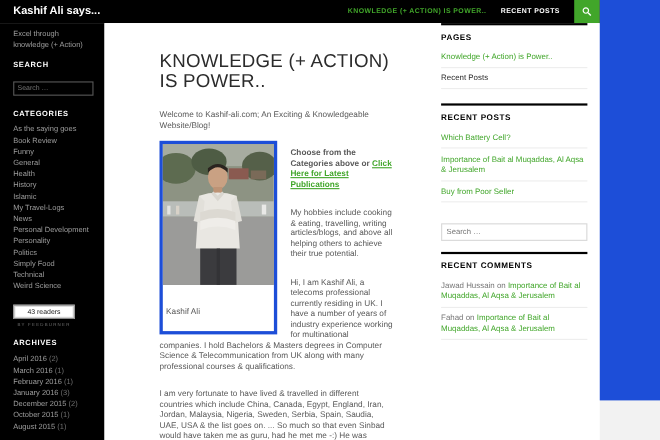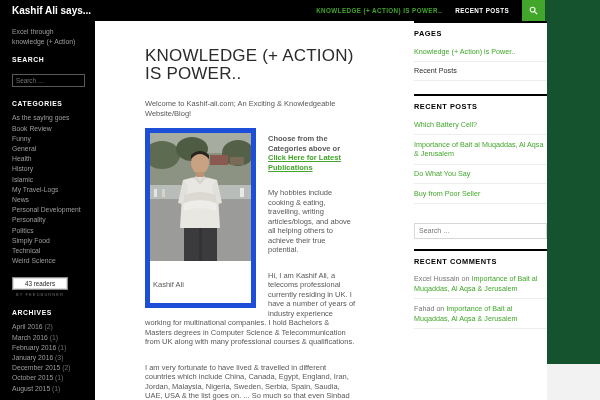--- a/index.html
+++ b/index.html
@@ -1,17 +1,17 @@
 <!DOCTYPE html>
 <html><head>
 <meta charset="utf-8">
 <style>
   html,body{margin:0;padding:0;width:600px;height:400px;overflow:hidden;
     font-family:"Liberation Sans",sans-serif;background:#f2f2f2;}
-  .page{position:relative;width:600px;height:364px;background:#14532d;}
+  .page{position:relative;width:600px;height:364px;background:#1d4ed8;}
   .site{position:absolute;left:0;top:0;width:545px;height:400px;background:#fff;}
 
   
   .masthead{height:21px;background:#000;display:flex;align-items:stretch;}
   .site-title{color:#fff;font-weight:bold;font-size:10px;line-height:21px;padding-left:12px;white-space:nowrap;}
   .topnav{margin-left:auto;display:flex;align-items:center;}
   .nav-link{font-size:6.3px;font-weight:bold;letter-spacing:.4px;text-transform:uppercase;
     text-decoration:none;margin-right:13px;white-space:nowrap;}
   .nav-link.accent{color:#41a62a;}
   .nav-link.plain{color:#fff;}
@@ -36,27 +36,27 @@
   .fb-by{font-size:4px;letter-spacing:1.1px;color:#6e6e6e;margin-top:2px;text-align:center;width:56px;}
 
   
   .content-area{flex:1;display:flex;background:#fff;}
   .article{width:212px;margin-left:50px;padding-top:26px;}
   .entry-title{font-size:17px;line-height:1.06;font-weight:400;color:#2b2b2b;
     letter-spacing:.2px;margin:0 0 11px;}
   .article p{font-size:7.5px;line-height:9.5px;color:#595959;margin:16px 0 9px;}
   .choose{font-weight:bold;color:#47525f;text-align:left;font-size:7.6px;line-height:10px;}
   .choose a{color:#41a62a;text-decoration:underline;}
-  .photo-frame{float:left;width:101px;border:5px solid #1d4ed8;background:#fff;
+  .photo-frame{float:left;width:101px;border:3px solid #1d4ed8;background:#fff;
     margin:1px 12px 5px 0;}
   .photo-frame svg{display:block;}
   .wp-caption-text{font-size:5.6px;color:#8a8a8a;padding:3px 3px 4px;margin:0;line-height:1;}
 
   
-  .content-sidebar{width:133px;margin-left:57px;box-sizing:content-box;}
+  .content-sidebar{width:133px;margin-left:44px;box-sizing:content-box;}
   .widget{margin-bottom:13px;}
   .wtitle-light{border-top:2px solid #000;padding-top:6px;font-size:7.4px;font-weight:bold;
     letter-spacing:.5px;color:#000;margin:0 0 4px;}
   .widget ul{list-style:none;margin:0;padding:0;}
   .widget li{border-bottom:1px solid #ededed;padding:4.5px 0;font-size:7.2px;line-height:9.7px;}
   .glink{color:#41a62a;text-decoration:none;}
   .dlink{color:#2b2b2b;text-decoration:none;}
   .comment-author{color:#767676;}
   .cs-search{width:100%;box-sizing:border-box;border:1px solid #d8d8d8;background:#fff;
     color:#959595;font-size:7px;padding:3.5px 4px;margin:6px 0 10px;font-family:"Liberation Sans",sans-serif;}
@@ -176,31 +176,30 @@
               <li><a class="glink">Knowledge (+ Action) is Power..</a></li>
               <li><a class="dlink">Recent Posts</a></li>
             </ul>
           </div>
 
           <div class="widget">
             <h2 class="wtitle-light">RECENT POSTS</h2>
             <ul>
               <li><a class="glink">Which Battery Cell?</a></li>
               <li><a class="glink">Importance of Bait al Muqaddas, Al Aqsa &amp; Jerusalem</a></li>
-              <li><a class="glink">Do What You Say</a></li>
               <li><a class="glink">Buy from Poor Seller</a></li>
             </ul>
           </div>
 
           <input class="cs-search" placeholder="Search …" style="">
 
           <div class="widget">
             <h2 class="wtitle-light">RECENT COMMENTS</h2>
             <ul>
-              <li><span class="comment-author">Excel Hussain on </span><a class="glink">Importance of Bait al Muqaddas, Al Aqsa &amp; Jerusalem</a></li>
+              <li><span class="comment-author">Jawad Hussain on </span><a class="glink">Importance of Bait al Muqaddas, Al Aqsa &amp; Jerusalem</a></li>
               <li><span class="comment-author">Fahad on </span><a class="glink">Importance of Bait al Muqaddas, Al Aqsa &amp; Jerusalem</a></li>
 
             </ul>
           </div>
 
         </div>
       </div>
     </div>
   </div>
 </div>

